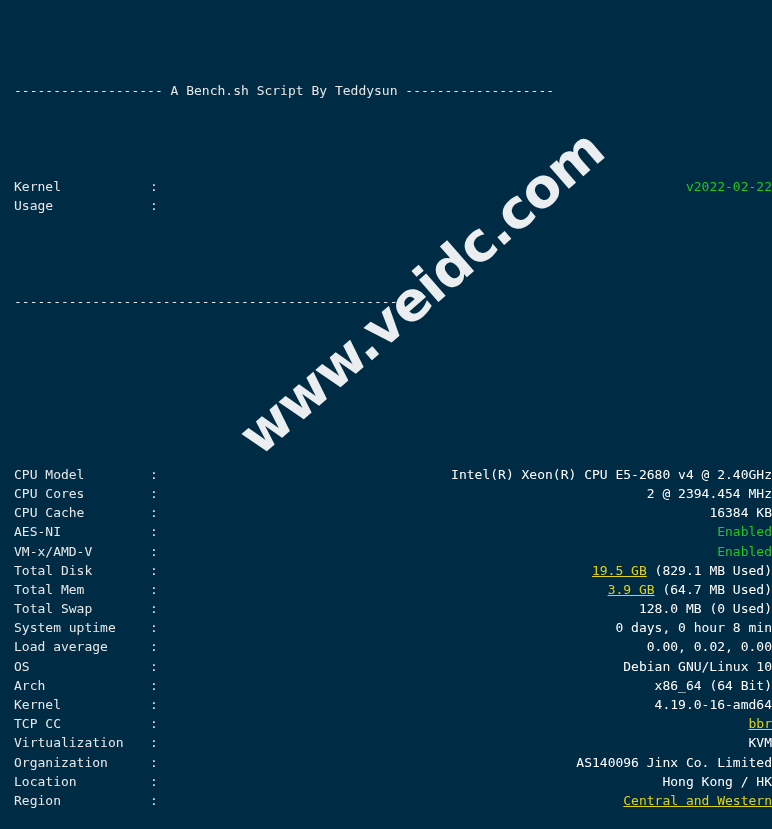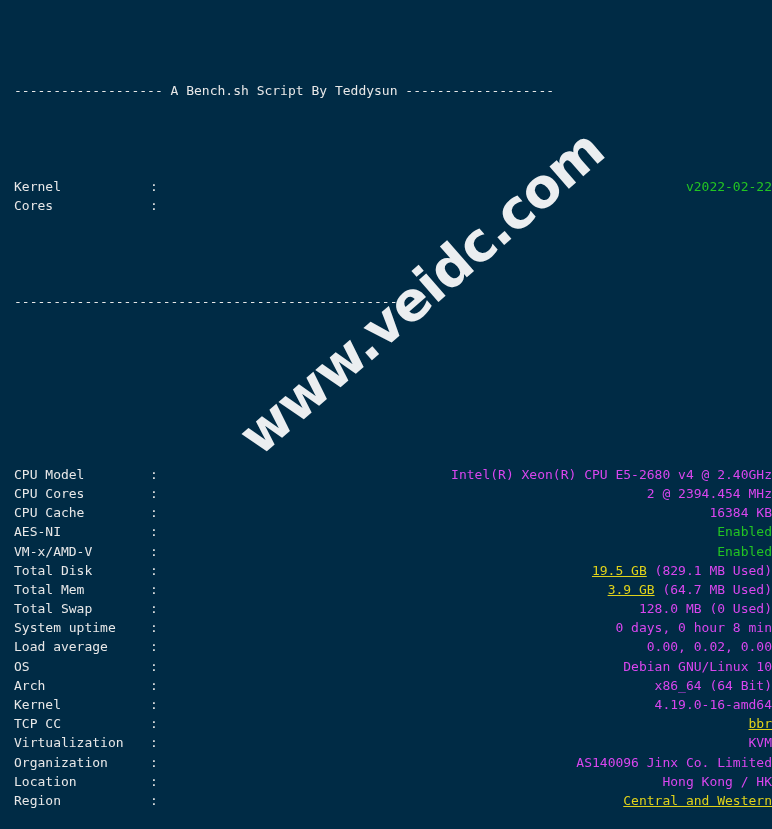--- a/index.html
+++ b/index.html
@@ -24,21 +24,21 @@
     z-index: 2;
     padding: 4px 0 0 14px;
     white-space: pre;
   }
   .line { height: 19.2px; white-space: pre; }
   .sep { color: #e8e8e8; letter-spacing: 0px; }
   .blank { height: 19.2px; }
 
   
   .c-white  { color: #e8e8e8; }
-  .c-cyan   { color: #d946ef; }
+  .c-cyan   { color: #ffffff; }
   .c-green  { color: #22c522; }
   .c-red    { color: #dd1e26; }
   .c-yellow { color: #e0d21a; text-decoration: underline; }
 
   
   .row { display: flex; height: 19.2px; align-items: baseline; }
   .label { width: 136px; flex: 0 0 136px; }
   .colon { width: 14px; flex: 0 0 14px; }
   .value { flex: 1 1 auto; white-space: pre; text-align: right; }
 
@@ -74,21 +74,21 @@
   <div id="watermark">
     <span>www.veidc.com</span>
   </div>
 
   <div id="content">
 
     
     <div class="line"><span class="sep">-------------------</span><span class="c-white"> A Bench.sh Script By Teddysun </span><span class="sep">-------------------</span></div>
 
     
-    <div><div class="row"><span class="label c-white">Kernel</span><span class="colon c-white">:</span><span class="value c-green">v2022-02-22</span></div><div class="row"><span class="label c-white">Cores</span><span class="colon c-white">:</span></div></div>
+    <div><div class="row"><span class="label c-white">Kernel</span><span class="colon c-white">:</span><span class="value c-green">v2022-02-22</span></div><div class="row"><span class="label c-white">Usage</span><span class="colon c-white">:</span></div></div>
 
     
     <div class="line sep">-------------------------------------------------</div>
 
     <div class="blank"></div>
 
     
     <div><div class="row"><span class="label c-white">CPU Model</span><span class="colon c-white">:</span><span class="value c-cyan">Intel(R) Xeon(R) CPU E5-2680 v4 @ 2.40GHz</span></div><div class="row"><span class="label c-white">CPU Cores</span><span class="colon c-white">:</span><span class="value c-cyan">2 @ 2394.454 MHz</span></div><div class="row"><span class="label c-white">CPU Cache</span><span class="colon c-white">:</span><span class="value c-cyan">16384 KB</span></div><div class="row"><span class="label c-white">AES-NI</span><span class="colon c-white">:</span><span class="value c-green">Enabled</span></div><div class="row"><span class="label c-white">VM-x/AMD-V</span><span class="colon c-white">:</span><span class="value c-green">Enabled</span></div><div class="row"><span class="label c-white">Total Disk</span><span class="colon c-white">:</span><span class="value"><span class="c-yellow">19.5 GB</span><span class="c-cyan"> (829.1 MB Used)</span></span></div><div class="row"><span class="label c-white">Total Mem</span><span class="colon c-white">:</span><span class="value"><span class="c-yellow">3.9 GB</span><span class="c-cyan"> (64.7 MB Used)</span></span></div><div class="row"><span class="label c-white">Total Swap</span><span class="colon c-white">:</span><span class="value c-cyan">128.0 MB (0 Used)</span></div><div class="row"><span class="label c-white">System uptime</span><span class="colon c-white">:</span><span class="value c-cyan">0 days, 0 hour 8 min</span></div><div class="row"><span class="label c-white">Load average</span><span class="colon c-white">:</span><span class="value c-cyan">0.00, 0.02, 0.00</span></div><div class="row"><span class="label c-white">OS</span><span class="colon c-white">:</span><span class="value c-cyan">Debian GNU/Linux 10</span></div><div class="row"><span class="label c-white">Arch</span><span class="colon c-white">:</span><span class="value c-cyan">x86_64 (64 Bit)</span></div><div class="row"><span class="label c-white">Kernel</span><span class="colon c-white">:</span><span class="value c-cyan">4.19.0-16-amd64</span></div><div class="row"><span class="label c-white">TCP CC</span><span class="colon c-white">:</span><span class="value c-yellow">bbr</span></div><div class="row"><span class="label c-white">Virtualization</span><span class="colon c-white">:</span><span class="value c-cyan">KVM</span></div><div class="row"><span class="label c-white">Organization</span><span class="colon c-white">:</span><span class="value c-cyan">AS140096 Jinx Co. Limited</span></div><div class="row"><span class="label c-white">Location</span><span class="colon c-white">:</span><span class="value c-cyan">Hong Kong / HK</span></div><div class="row"><span class="label c-white">Region</span><span class="colon c-white">:</span><span class="value c-yellow">Central and Western</span></div></div>
 
     

